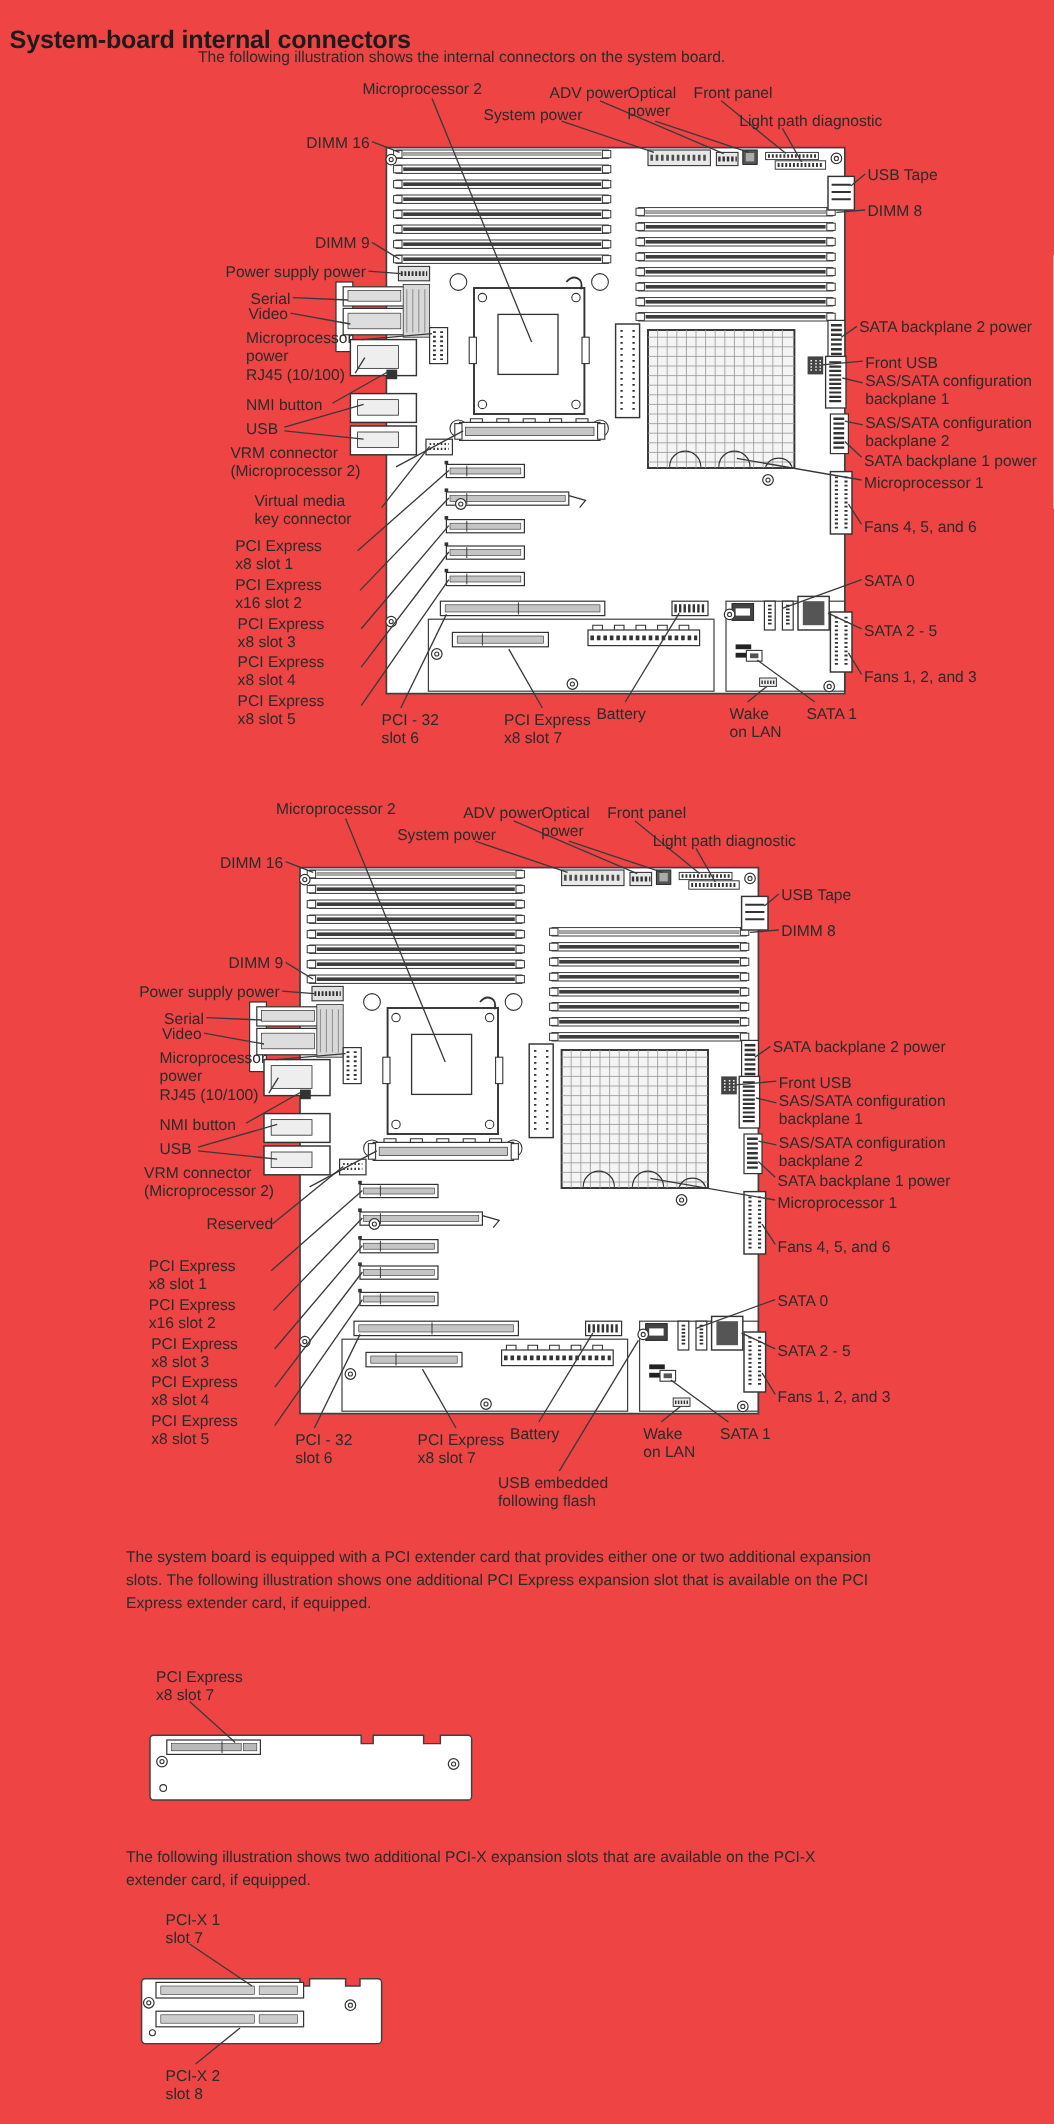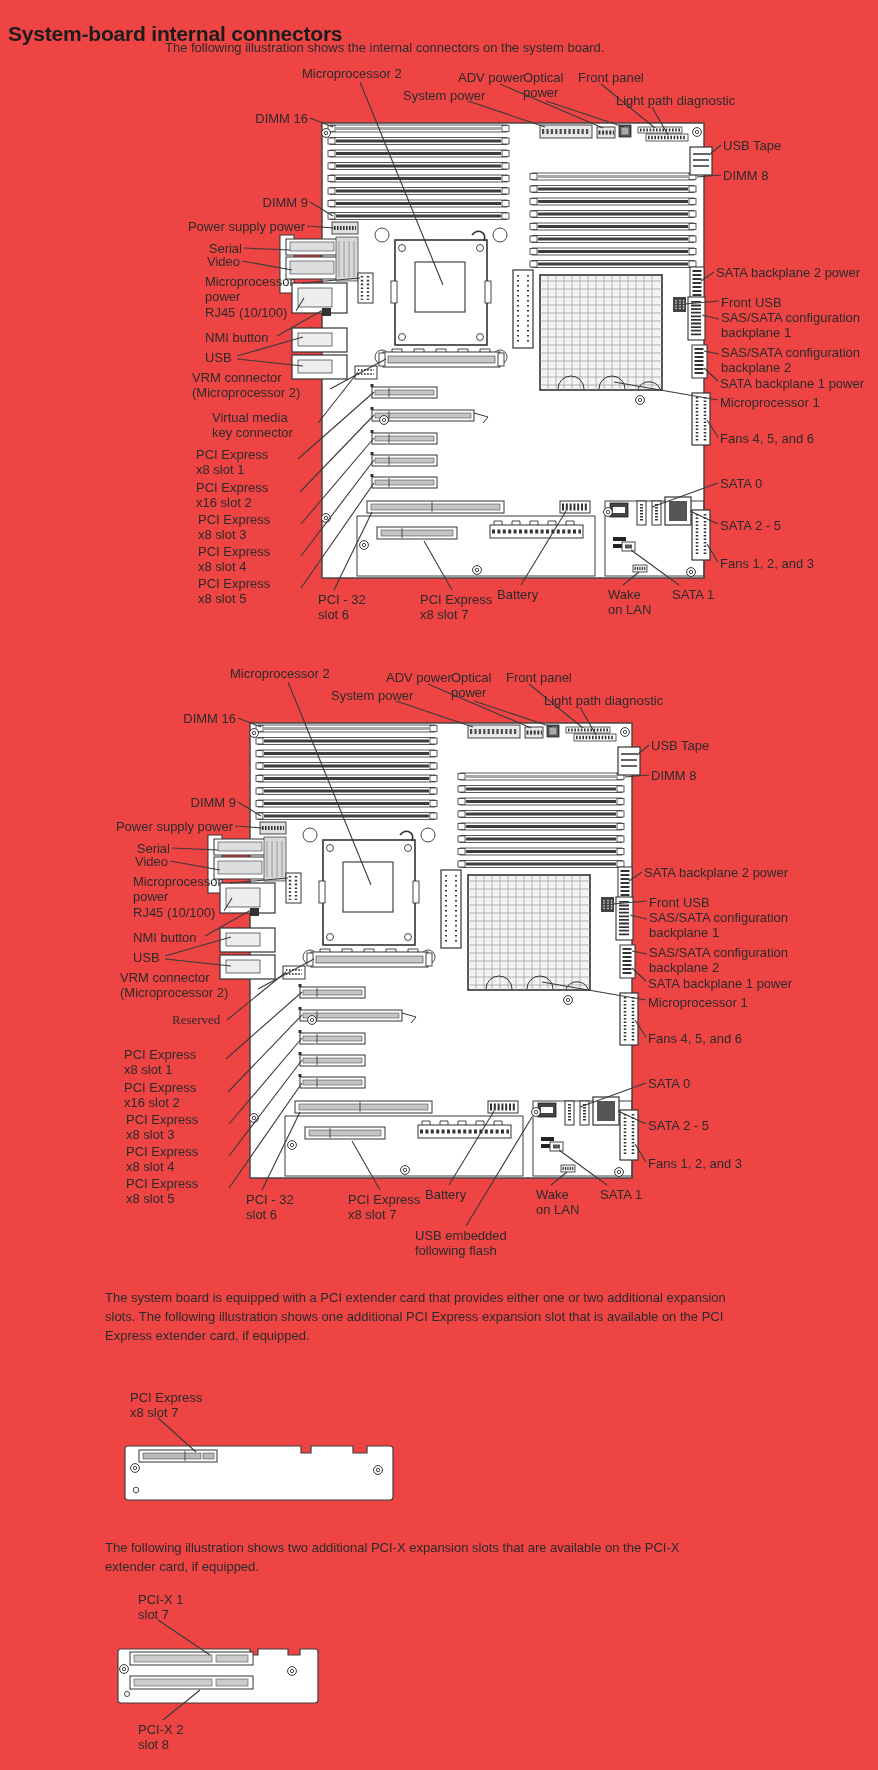--- a/index.html
+++ b/index.html
@@ -459,21 +459,21 @@
       <div class="callout align-r" style="right: 645px; top: 819px;">Power supply power</div>
       <div class="callout align-r" style="right: 708px; top: 841px;">Serial</div>
       <div class="callout align-r" style="right: 710px; top: 854px;">Video</div>
       <div class="callout" style="left: 133px; top: 874px;">Microprocessor
 power</div>
       <div class="callout" style="left: 133px; top: 905px;">RJ45 (10/100)</div>
       <div class="callout" style="left: 133px; top: 930px;">NMI button</div>
       <div class="callout" style="left: 133px; top: 950px;">USB</div>
       <div class="callout" style="left: 120px; top: 970px;">VRM connector
 (Microprocessor 2)</div>
-      <div class="callout" style="left: 172px; top: 1012px; font-family: Liberation Serif, serif;">Reserved</div>
+      <div class="callout" style="left: 172px; top: 1012px;">Reserved</div>
       <div class="callout" style="left: 124px; top: 1047px;">PCI Express
 x8 slot 1</div>
       <div class="callout" style="left: 124px; top: 1080px;">PCI Express
 x16 slot 2</div>
       <div class="callout" style="left: 126px; top: 1112px;">PCI Express
 x8 slot 3</div>
       <div class="callout" style="left: 126px; top: 1144px;">PCI Express
 x8 slot 4</div>
       <div class="callout" style="left: 126px; top: 1176px;">PCI Express
 x8 slot 5</div>

